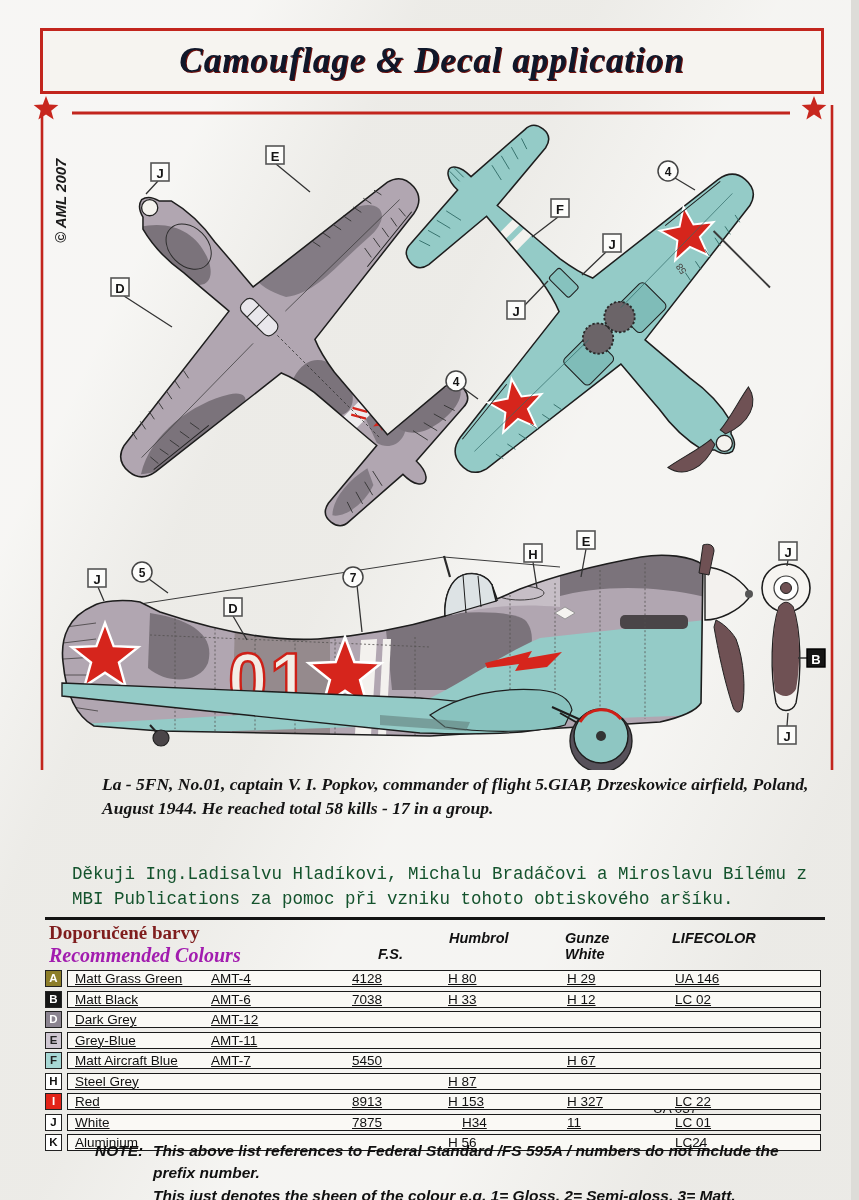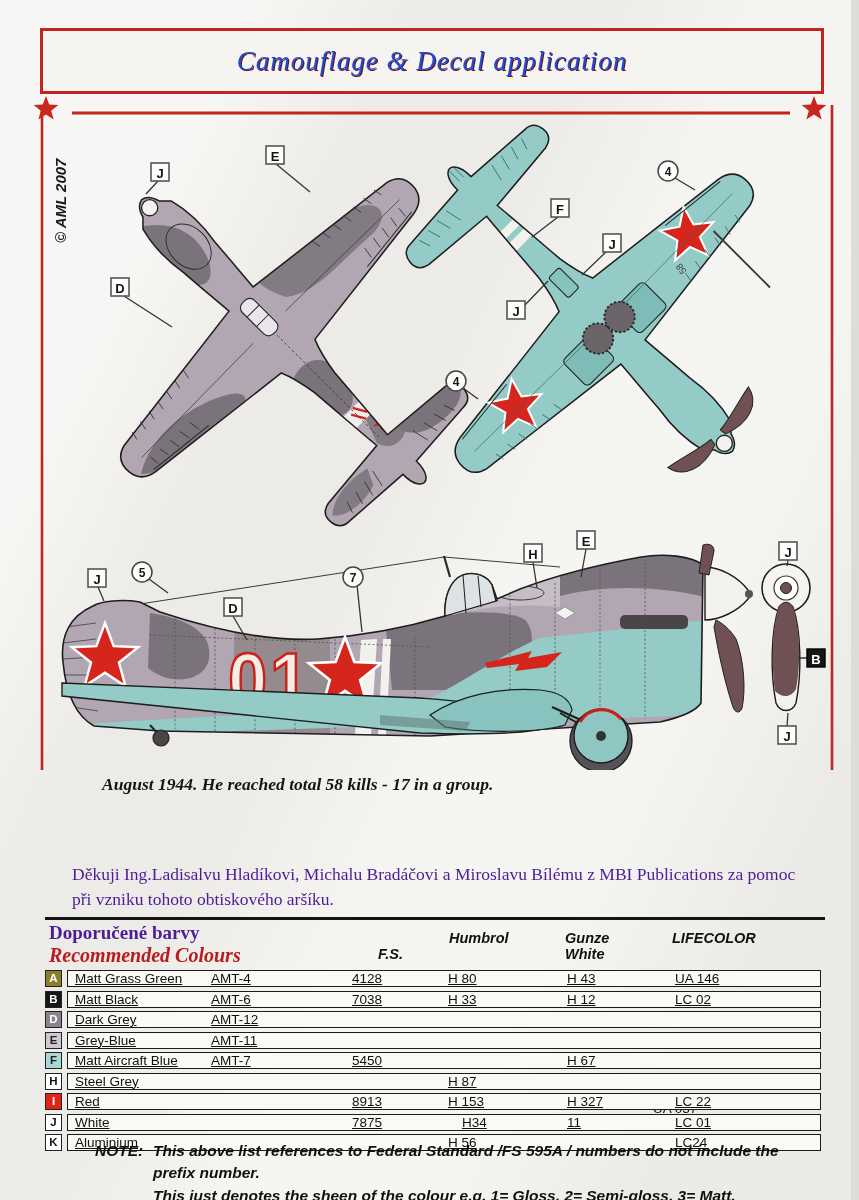--- a/index.html
+++ b/index.html
@@ -4,31 +4,31 @@
 <style>
   html,body{margin:0;padding:0;}
   .page{position:relative;width:859px;height:1200px;background:#f0efeb;overflow:hidden;
         font-family:"Liberation Sans",sans-serif;}
   .wm{position:absolute;pointer-events:none;}
   .wm1{left:0;top:0;width:859px;height:1200px;
        background:linear-gradient(115deg,rgba(255,255,255,.45) 0 18%,rgba(0,0,0,.015) 30% 42%,rgba(255,255,255,.35) 55% 70%,rgba(0,0,0,.02) 85%);}
   .edge-right{position:absolute;right:0;top:0;width:8px;height:1200px;background:#dddcd8;}
   .title-box{position:absolute;left:40px;top:28px;width:778px;height:60px;border:3px solid #c2251d;
              background:#f6f4f0;display:flex;align-items:center;justify-content:center;}
-  .title-box span{font-family:"Liberation Serif",serif;font-style:italic;font-weight:normal;
-                  font-size:27px;color:#1d4ed8;text-shadow:1px 1px 0 #70100c;letter-spacing:1px;}
+  .title-box span{font-family:"Liberation Serif",serif;font-style:italic;font-weight:bold;
+                  font-size:35px;color:#0f172a;text-shadow:1px 1px 0 #70100c;letter-spacing:1px;}
   svg text{font-family:"Liberation Sans",sans-serif;}
   .caption{position:absolute;left:102px;top:772px;width:724px;font-family:"Liberation Serif",serif;
            font-style:italic;font-weight:bold;font-size:17.5px;line-height:1.38;color:#141414;}
-  .ack{position:absolute;left:72px;top:862px;width:746px;font-family:Liberation Serif, serif;
-       font-size:17.5px;line-height:1.4;color:#4c1d95;}
+  .ack{position:absolute;left:72px;top:862px;width:746px;font-family:Liberation Mono, monospace;
+       font-size:17.5px;line-height:1.4;color:#14532d;}
   .ctable{position:absolute;left:45px;top:917px;width:780px;border-top:3px solid #141414;}
   .thead{position:relative;height:50px;}
-  .t-cz{position:absolute;left:4px;top:2px;font-family:"Liberation Serif",serif;font-weight:bold;font-size:19px;color:#4c1d95;}
-  .t-en{position:absolute;left:4px;top:24px;font-family:"Liberation Serif",serif;font-weight:bold;font-style:italic;font-size:20px;color:#b91c1c;}
+  .t-cz{position:absolute;left:4px;top:2px;font-family:"Liberation Serif",serif;font-weight:bold;font-size:19px;color:#7f1d1d;}
+  .t-en{position:absolute;left:4px;top:24px;font-family:"Liberation Serif",serif;font-weight:bold;font-style:italic;font-size:20px;color:#a21caf;}
   .t-col{position:absolute;font-weight:bold;font-style:italic;font-size:14.5px;color:#111;line-height:1.1;}
   .rows{position:relative;}
   .trow{position:relative;height:18px;margin-bottom:2.5px;}
   .badge{position:absolute;left:0;top:0;width:15px;height:15px;border:1.6px solid #222;
          font-size:11.5px;font-weight:bold;text-align:center;line-height:15px;}
   .rowbox{position:absolute;left:22px;top:0;width:752px;height:15px;border:1.6px solid #1b1b1b;
           background:#faf9f5;font-size:13.5px;color:#111;}
   .cell{position:absolute;top:0;line-height:15px;white-space:nowrap;text-decoration:underline;}
   .note{position:absolute;left:95px;top:1140px;width:720px;display:flex;
         font-weight:bold;font-style:italic;font-size:15.5px;color:#101010;line-height:1.45;}
@@ -234,20 +234,21 @@
           <text x="586" y="430.5">E</text>
           <text x="788" y="441.5">J</text>
           <text x="816" y="548.5" fill="#ffffff">B</text>
           <text x="787" y="625.5">J</text>
         </g>
       </g>
     </g>
   </svg>
 
   <div class="caption">
+    <div>La - 5FN, No.01, captain V. I. Popkov, commander of flight 5.GIAP, Drzeskowice airfield, Poland,</div>
     <div>August 1944. He reached total 58 kills - 17 in a group.</div>
   </div>
 
   <div class="ack">Děkuji  Ing.Ladisalvu Hladíkovi, Michalu Bradáčovi a Miroslavu Bílému z MBI  Publications za pomoc při vzniku tohoto obtiskového aršíku.</div>
 
   <div class="ctable">
     <div class="thead">
       <div class="t-cz">Doporučené barvy</div>
       <div class="t-en">Recommended  Colours</div>
       <div class="t-col" style="left:313px;top:27px;margin-left:20px;">F.S.</div>
@@ -259,21 +260,21 @@
       <div class="t-col" style="left:627px;top:11px;">LIFECOLOR</div>
     </div>
     <div class="rows" id="table-rows">
         <div class="trow">
           <span class="badge" style="background: rgb(141, 126, 42); color: rgb(255, 255, 255);">A</span>
           <div class="rowbox">
             <span class="cell" style="left: 7px;">Matt Grass Green</span>
             <span class="cell" style="left: 143px;">AMT-4</span>
             <span class="cell" style="left: 284px;">4128</span>
             <span class="cell" style="left: 380px;">H 80</span>
-            <span class="cell" style="left: 499px;">H 43</span>
+            <span class="cell" style="left: 499px;">H 29</span>
             <span class="cell" style="left: 607px;">UA 146</span>
           </div>
         </div>
         <div class="trow">
           <span class="badge" style="background: rgb(22, 22, 22); color: rgb(255, 255, 255);">B</span>
           <div class="rowbox">
             <span class="cell" style="left: 7px;">Matt Black</span>
             <span class="cell" style="left: 143px;">AMT-6</span>
             <span class="cell" style="left: 284px;">7038</span>
             <span class="cell" style="left: 380px;">H 33</span>

